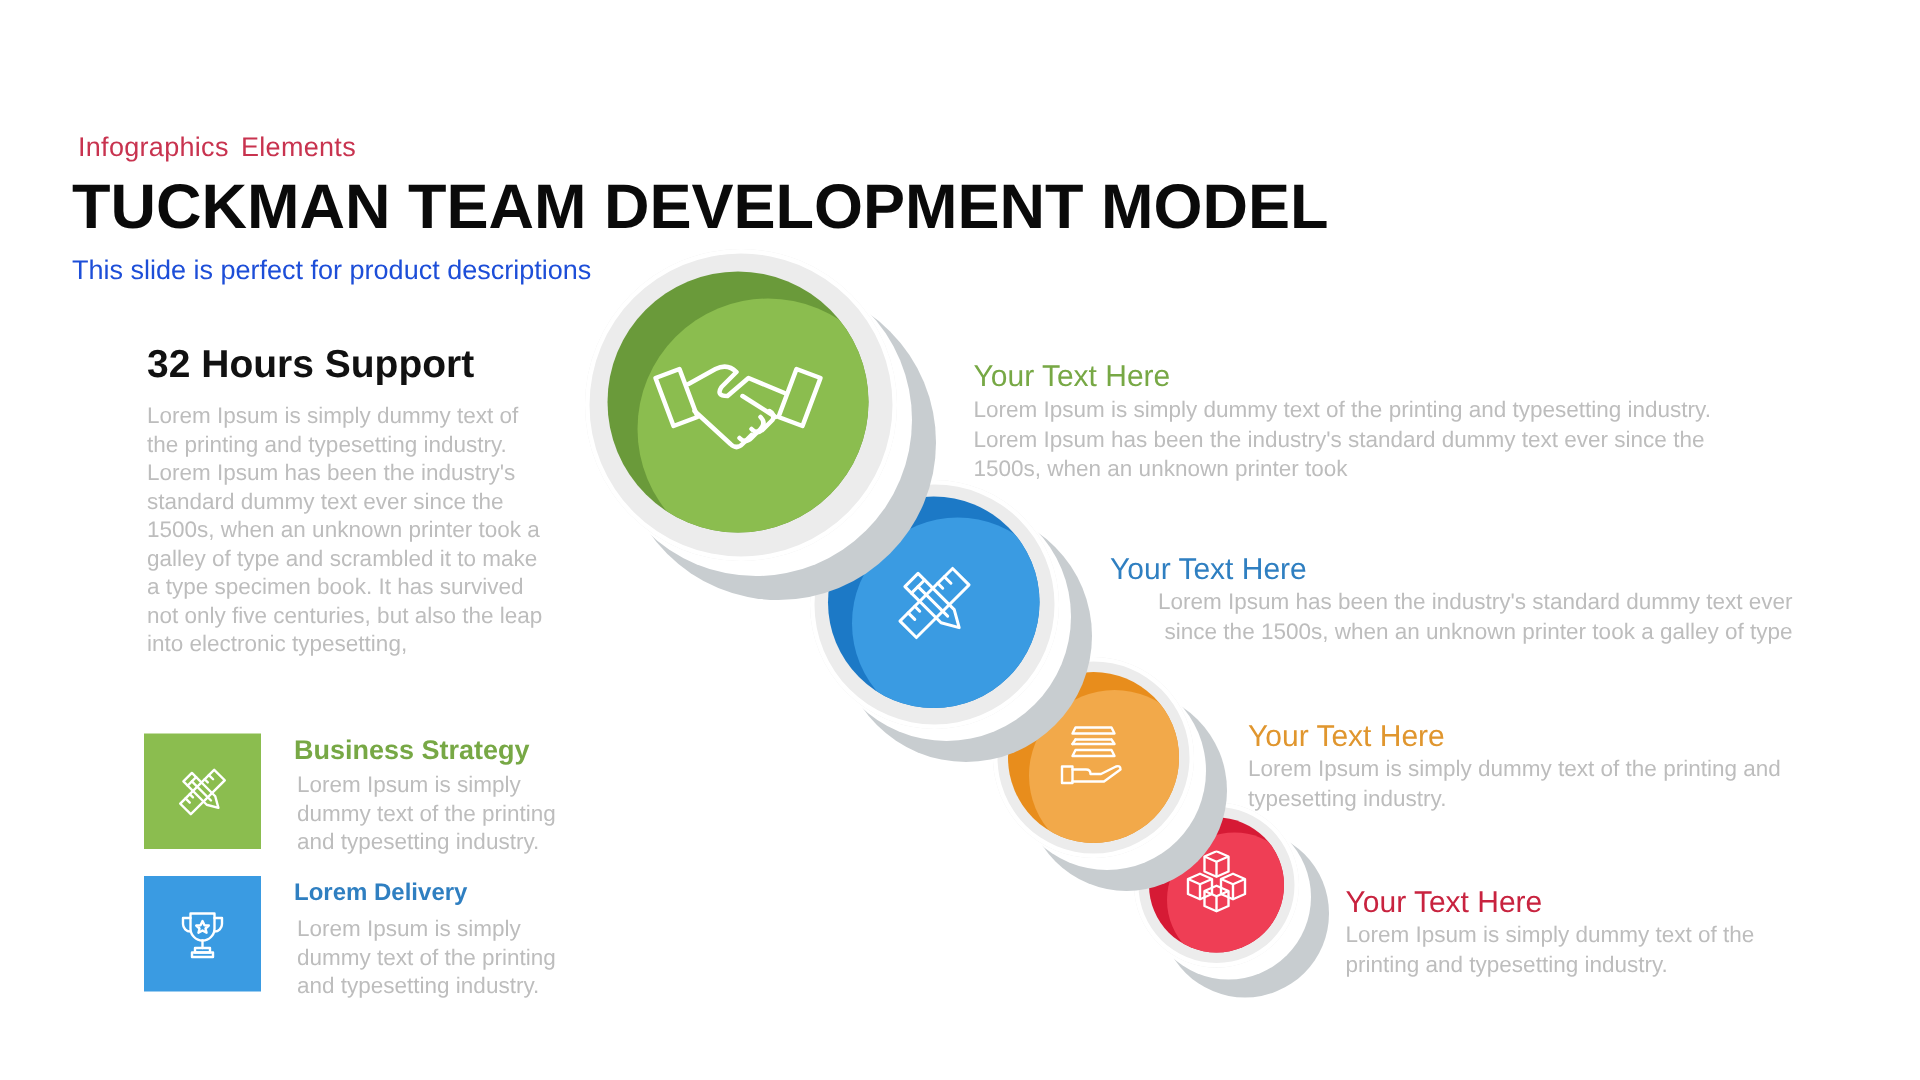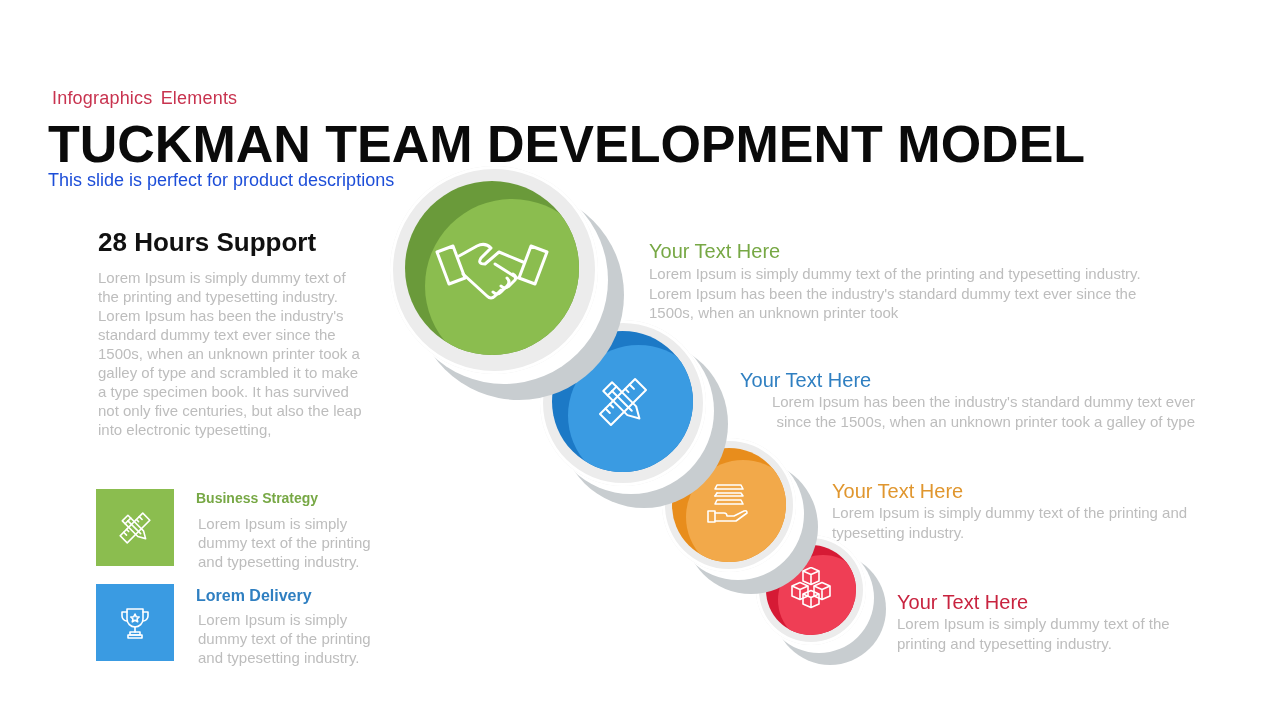--- a/index.html
+++ b/index.html
@@ -3,28 +3,28 @@
 <meta charset="utf-8">
 <style>
   html, body { margin: 0; padding: 0; }
   body {
     width: 1280px; height: 720px; position: relative; overflow: hidden;
     background: #ffffff;
     font-family: "Liberation Sans", sans-serif;
   }
   .abs { position: absolute; margin-top: 28px; }
   .kicker { left: 52px; top: 60px; font-size: 18px; color: #c8334f; letter-spacing: 0.2px; word-spacing: 3px; }
-  .title { left: 48px; top: 86px; font-size: 52px; font-weight: bold; color: #0a0a0a; letter-spacing: 0px; white-space: nowrap; }
+  .title { left: 48px; top: 86px; font-size: 42px; font-weight: bold; color: #0a0a0a; letter-spacing: 0px; white-space: nowrap; }
   .subtitle { left: 48px; top: 142px; font-size: 18px; color: #1d4ed8; white-space: nowrap; }
 
   .support-title { left: 98px; top: 199px; font-size: 26px; font-weight: bold; color: #111; white-space: nowrap; }
   .support-body { left: 98px; top: 240px; width: 272px; font-size: 15px; line-height: 19px; color: #bdbdbd; }
 
   .feature-box { left: 96px; width: 78px; height: 77px; display: flex; align-items: center; justify-content: center; }
-  .feature-title { left: 196px; font-size: 14px; font-weight: bold; white-space: nowrap; }
+  .feature-title { left: 196px; font-size: 18px; font-weight: bold; white-space: nowrap; }
   .feature-body { left: 198px; width: 200px; font-size: 15px; line-height: 19px; color: #bdbdbd; }
 
   .circle-wrap { position: absolute; }
   .ring {
     position: absolute; border-radius: 50%;
     background: #ececec;
     box-shadow: 0 0 0 3px #ffffff inset;
   }
   .shadow-crescent { position: absolute; border-radius: 50%; background: #c8cdd0; }
   .shadow-mask { position: absolute; border-radius: 50%; background: #ffffff; }
@@ -35,21 +35,21 @@
   .step-title { font-size: 20px; font-weight: normal; white-space: nowrap; }
   .step-body { font-size: 15px; line-height: 19.5px; color: #bdbdbd; }
 </style>
 </head>
 <body>
 
 <div class="abs kicker">Infographics  Elements</div>
 <div class="abs title">TUCKMAN TEAM DEVELOPMENT MODEL</div>
 <div class="abs subtitle">This slide is perfect for product descriptions</div>
 
-<div class="abs support-title">28 Hours Support</div>
+<div class="abs support-title">32 Hours Support</div>
 <div class="abs support-body">Lorem Ipsum is simply dummy text of the printing and typesetting industry. Lorem Ipsum has been the industry's standard dummy text ever since the 1500s, when an unknown printer took a galley of type and scrambled it to make a type specimen book. It has survived not only five centuries, but also the leap into electronic typesetting,</div>
 
 <div class="abs feature-box" style="top:461px; background:#8bbd4f;">
   <svg width="40" height="40" viewBox="0 0 40 40" fill="none" stroke="#ffffff" stroke-width="1.6" stroke-linejoin="round" stroke-linecap="round">
     <g transform="rotate(45 20 20)">
       <rect x="15" y="4" width="10" height="32"></rect>
       <line x1="15" y1="9" x2="19" y2="9"></line>
         <line x1="15" y1="13" x2="18" y2="13"></line>
       <line x1="15" y1="27" x2="18" y2="27"></line>
         <line x1="15" y1="31" x2="19" y2="31"></line>

